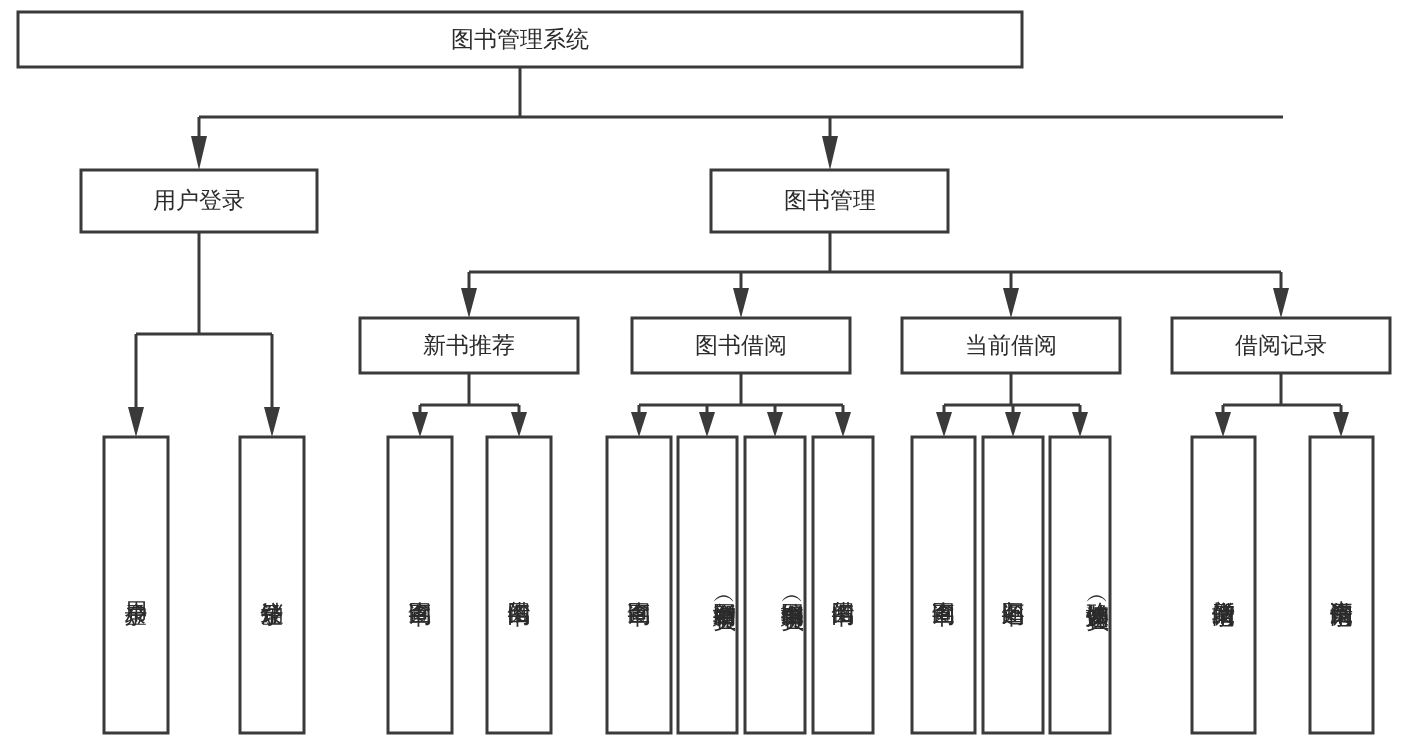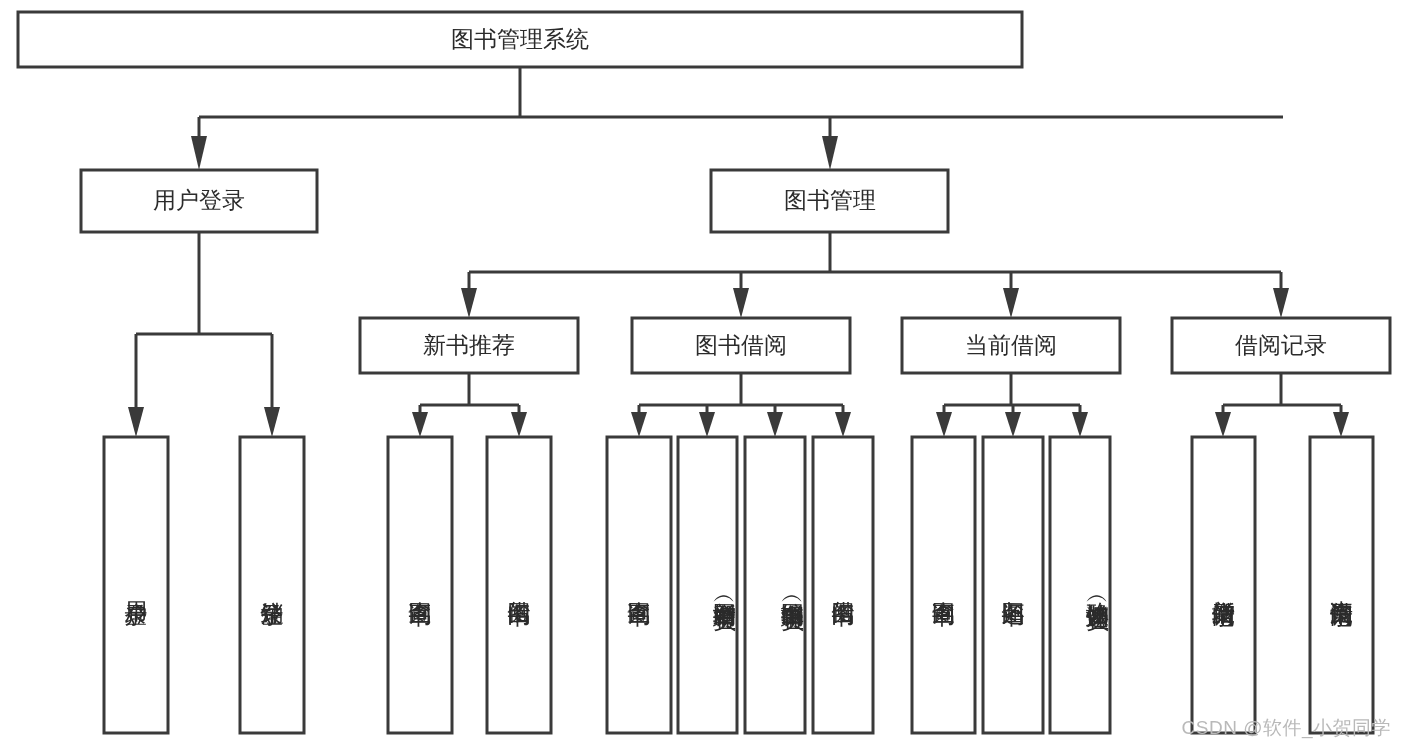--- a/index.html
+++ b/index.html
@@ -220,15 +220,14 @@
   <div class="node-label-v" style="left:912px; top:437px; width:63px; height:296px; display:flex; align-items:center; justify-content:center;">查询图书</div>
 
   <div class="node-label-v" style="left:983px; top:437px; width:60px; height:296px; display:flex; align-items:center; justify-content:center;">归还图书</div>
 
   <div class="node-label-v" style="left:1050px; top:443px; width:60px; height:290px; display:flex; align-items:flex-start; justify-content:center;">确认归还（管理员）</div>
 
   <div class="node-label-v" style="left:1192px; top:437px; width:63px; height:296px; display:flex; align-items:center; justify-content:center;">新增借阅记录</div>
 
   <div class="node-label-v" style="left:1310px; top:437px; width:63px; height:296px; display:flex; align-items:center; justify-content:center;">查询借阅记录</div>
 
-  <div class="watermark">CSDN @软件_小贺同学</div>
 
 </div>
 
 </body></html>

